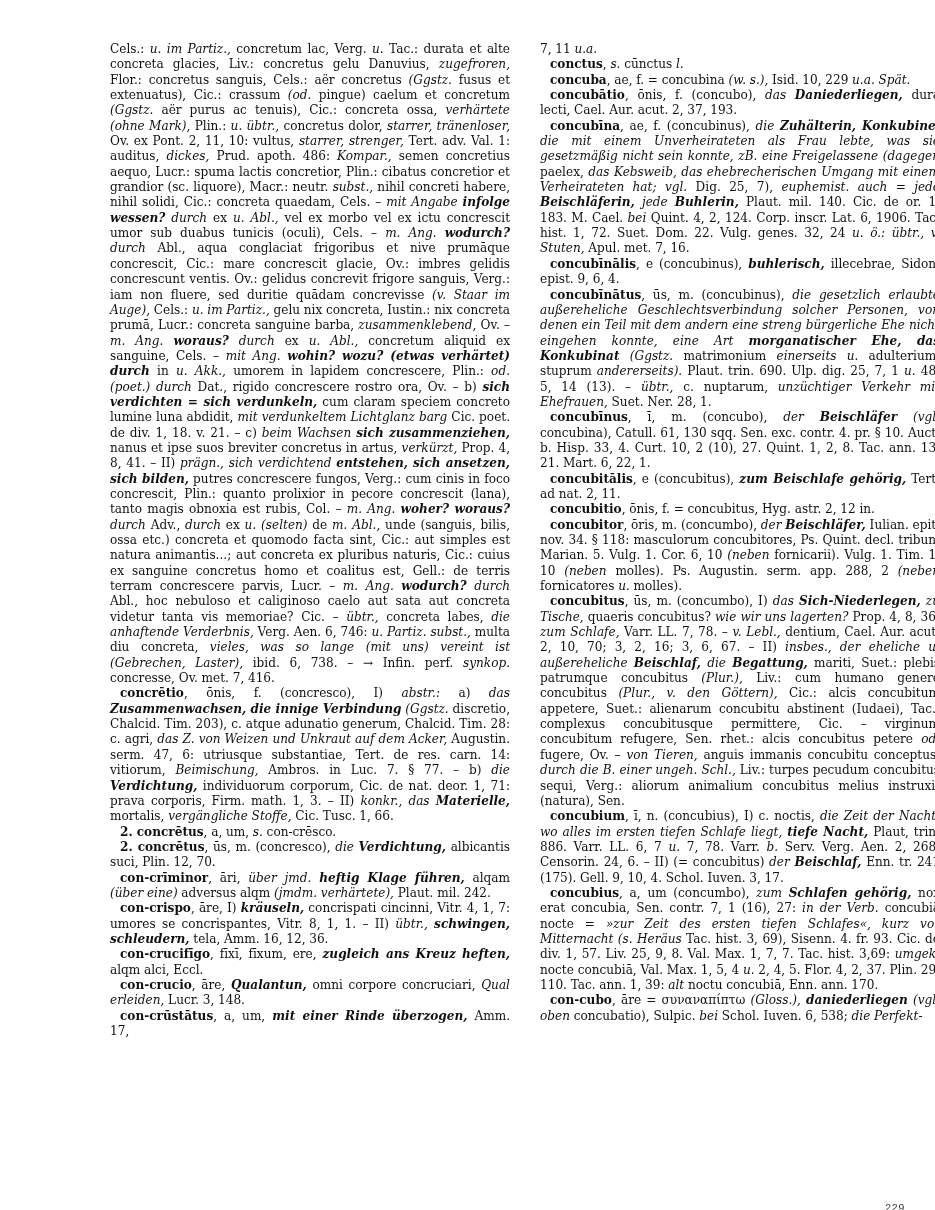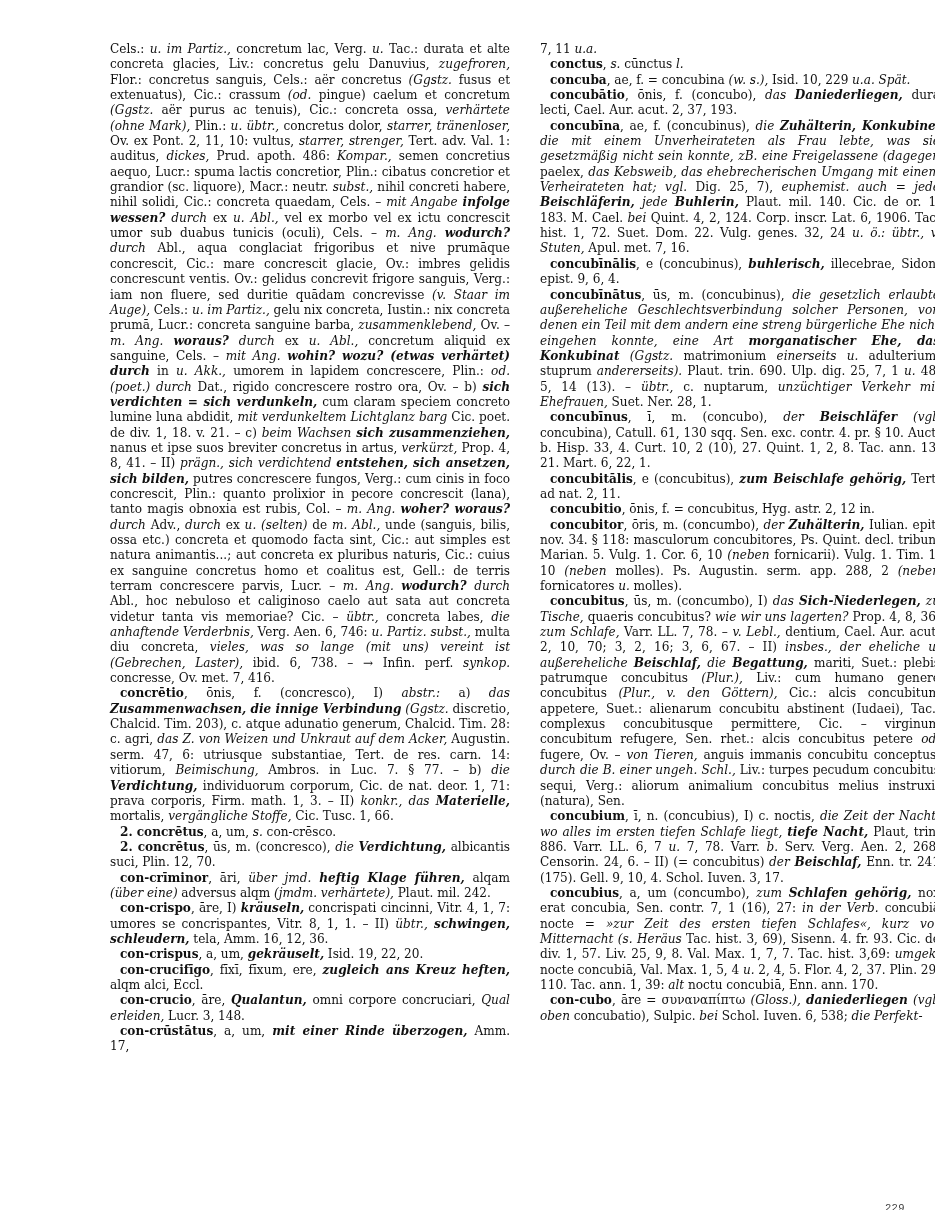--- a/index.html
+++ b/index.html
@@ -67,37 +67,36 @@
 
 <div class="page">
   <div class="columns">
     <div class="column left" id="col-left">
         <p class="entry cont">Cels.: <i>u. im Partiz.,</i> concretum lac, Verg. <i>u.</i> Tac.: durata et alte concreta glacies, Liv.: concretus gelu Danuvius, <i>zugefroren,</i> Flor.: concretus sanguis, Cels.: aër concretus <i>(Ggstz.</i> fusus et extenuatus), Cic.: crassum <i>(od.</i> pingue) caelum et concretum <i>(Ggstz.</i> aër purus ac tenuis), Cic.: concreta ossa, <i>verhärtete (ohne Mark),</i> Plin.: <i>u. übtr.,</i> concretus dolor, <i>starrer, tränenloser,</i> Ov. ex Pont. 2, 11, 10: vultus, <i>starrer, strenger,</i> Tert. adv. Val. 1: auditus, <i>dickes,</i> Prud. apoth. 486: <i>Kompar.,</i> semen concretius aequo, Lucr.: spuma lactis concretior, Plin.: cibatus concretior et grandior (sc. liquore), Macr.: neutr. <i>subst.,</i> nihil concreti habere, nihil solidi, Cic.: concreta quaedam, Cels. – <i>mit Angabe</i> <b><i>infolge wessen?</i></b> <i>durch</i> ex <i>u. Abl.,</i> vel ex morbo vel ex ictu concrescit umor sub duabus tunicis (oculi), Cels. – <i>m. Ang.</i> <b><i>wodurch?</i></b> <i>durch</i> Abl., aqua conglaciat frigoribus et nive prumāque concrescit, Cic.: mare concrescit glacie, Ov.: imbres gelidis concrescunt ventis. Ov.: gelidus concrevit frigore sanguis, Verg.: iam non fluere, sed duritie quādam concrevisse <i>(v. Staar im Auge),</i> Cels.: <i>u. im Partiz.,</i> gelu nix concreta, Iustin.: nix concreta prumā, Lucr.: concreta sanguine barba, <i>zusammenklebend,</i> Ov. – <i>m. Ang.</i> <b><i>woraus?</i></b> <i>durch</i> ex <i>u. Abl.,</i> concretum aliquid ex sanguine, Cels. – <i>mit Ang.</i> <b><i>wohin? wozu? (etwas verhärtet) durch</i></b> in <i>u. Akk.,</i> umorem in lapidem concrescere, Plin.: <i>od. (poet.) durch</i> Dat., rigido concrescere rostro ora, Ov. – b) <b><i>sich verdichten = sich verdunkeln,</i></b> cum claram speciem concreto lumine luna abdidit, <i>mit verdunkeltem Lichtglanz barg</i> Cic. poet. de div. 1, 18. v. 21. – c) <i>beim Wachsen</i> <b><i>sich zusammenziehen,</i></b> nanus et ipse suos breviter concretus in artus, <i>verkürzt,</i> Prop. 4, 8, 41. – II) <i>prägn., sich verdichtend</i> <b><i>entstehen, sich ansetzen, sich bilden,</i></b> putres concrescere fungos, Verg.: cum cinis in foco concrescit, Plin.: quanto prolixior in pecore concrescit (lana), tanto magis obnoxia est rubis, Col. – <i>m. Ang.</i> <b><i>woher? woraus?</i></b> <i>durch</i> Adv., <i>durch</i> ex <i>u. (selten)</i> de <i>m. Abl.,</i> unde (sanguis, bilis, ossa etc.) concreta et quomodo facta sint, Cic.: aut simples est natura animantis...; aut concreta ex pluribus naturis, Cic.: cuius ex sanguine concretus homo et coalitus est, Gell.: de terris terram concrescere parvis, Lucr. – <i>m. Ang.</i> <b><i>wodurch?</i></b> <i>durch</i> Abl., hoc nebuloso et caliginoso caelo aut sata aut concreta videtur tanta vis memoriae? Cic. – <i>übtr.,</i> concreta labes, <i>die anhaftende Verderbnis,</i> Verg. Aen. 6, 746: <i>u. Partiz. subst.,</i> multa diu concreta, <i>vieles, was so lange (mit uns) vereint ist (Gebrechen, Laster),</i> ibid. 6, 738. – → Infin. perf. <i>synkop.</i> concresse, Ov. met. 7, 416.</p>
         <p class="entry lemma"><b>concrētio</b>, ōnis, f. (concresco), I) <i>abstr.:</i> a) <i>das</i> <b><i>Zusammenwachsen, die innige Verbindung</i></b> <i>(Ggstz.</i> discretio, Chalcid. Tim. 203), c. atque adunatio generum, Chalcid. Tim. 28: c. agri, <i>das Z. von Weizen und Unkraut auf dem Acker,</i> Augustin. serm. 47, 6: utriusque substantiae, Tert. de res. carn. 14: vitiorum, <i>Beimischung,</i> Ambros. in Luc. 7. § 77. – b) <i>die</i> <b><i>Verdichtung,</i></b> individuorum corporum, Cic. de nat. deor. 1, 71: prava corporis, Firm. math. 1, 3. – II) <i>konkr., das</i> <b><i>Materielle,</i></b> mortalis, <i>vergängliche Stoffe,</i> Cic. Tusc. 1, 66.</p>
         <p class="entry lemma"><b>2. concrētus</b>, a, um, <i>s.</i> con-crēsco.</p>
         <p class="entry lemma"><b>2. concrētus</b>, ūs, m. (concresco), <i>die</i> <b><i>Verdichtung,</i></b> albicantis suci, Plin. 12, 70.</p>
         <p class="entry lemma"><b>con-crīminor</b>, āri, <i>über jmd.</i> <b><i>heftig Klage führen,</i></b> alqam <i>(über eine)</i> adversus alqm <i>(jmdm. verhärtete),</i> Plaut. mil. 242.</p>
         <p class="entry lemma"><b>con-crispo</b>, āre, I) <b><i>kräuseln,</i></b> concrispati cincinni, Vitr. 4, 1, 7: umores se concrispantes, Vitr. 8, 1, 1. – II) <i>übtr.,</i> <b><i>schwingen, schleudern,</i></b> tela, Amm. 16, 12, 36.</p>
-        <p class="entry lemma"><b>con-crispus</b>, a, um, <b><i>gekräuselt,</i></b> Isid. 19, 22, 20.</p>
         <p class="entry lemma"><b>con-crucifīgo</b>, fīxī, fīxum, ere, <b><i>zugleich ans Kreuz heften,</i></b> alqm alci, Eccl.</p>
         <p class="entry lemma"><b>con-crucio</b>, āre, <b><i>Qualantun,</i></b> omni corpore concruciari, <i>Qual erleiden,</i> Lucr. 3, 148.</p>
         <p class="entry lemma"><b>con-crūstātus</b>, a, um, <b><i>mit einer Rinde überzogen,</i></b> Amm. 17,</p>
       </div>
     <div class="column right" id="col-right">
         <p class="entry cont">7, 11 <i>u.a.</i></p>
         <p class="entry lemma"><b>conctus</b>, <i>s.</i> cūnctus <i>l.</i></p>
         <p class="entry lemma"><b>concuba</b>, ae, f. = concubina <i>(w. s.),</i> Isid. 10, 229 <i>u.a. Spät.</i></p>
         <p class="entry lemma"><b>concubātio</b>, ōnis, f. (concubo), <i>das</i> <b><i>Daniederliegen,</i></b> dura lecti, Cael. Aur. acut. 2, 37, 193.</p>
         <p class="entry lemma"><b>concubīna</b>, ae, f. (concubinus), <i>die</i> <b><i>Zuhälterin, Konkubine,</i></b> <i>die mit einem Unverheirateten als Frau lebte, was sie gesetzmäßig nicht sein konnte, zB. eine Freigelassene (dagegen</i> paelex, <i>das Kebsweib, das ehebrecherischen Umgang mit einem Verheirateten hat; vgl.</i> Dig. 25, 7), <i>euphemist. auch = jede</i> <b><i>Beischläferin,</i></b> <i>jede</i> <b><i>Buhlerin,</i></b> Plaut. mil. 140. Cic. de or. 1, 183. M. Cael. <i>bei</i> Quint. 4, 2, 124. Corp. inscr. Lat. 6, 1906. Tac. hist. 1, 72. Suet. Dom. 22. Vulg. genes. 32, 24 <i>u. ö.: übtr., v. Stuten,</i> Apul. met. 7, 16.</p>
         <p class="entry lemma"><b>concubīnālis</b>, e (concubinus), <b><i>buhlerisch,</i></b> illecebrae, Sidon. epist. 9, 6, 4.</p>
         <p class="entry lemma"><b>concubīnātus</b>, ūs, m. (concubinus), <i>die gesetzlich erlaubte außereheliche Geschlechtsverbindung solcher Personen, von denen ein Teil mit dem andern eine streng bürgerliche Ehe nicht eingehen konnte, eine Art</i> <b><i>morganatischer Ehe, das Konkubinat</i></b> <i>(Ggstz.</i> matrimonium <i>einerseits u.</i> adulterium, stuprum <i>andererseits).</i> Plaut. trin. 690. Ulp. dig. 25, 7, 1 <i>u.</i> 48, 5, 14 (13). – <i>übtr.,</i> c. nuptarum, <i>unzüchtiger Verkehr mit Ehefrauen,</i> Suet. Ner. 28, 1.</p>
         <p class="entry lemma"><b>concubīnus</b>, ī, m. (concubo), <i>der</i> <b><i>Beischläfer</i></b> <i>(vgl.</i> concubina), Catull. 61, 130 sqq. Sen. exc. contr. 4. pr. § 10. Auct. b. Hisp. 33, 4. Curt. 10, 2 (10), 27. Quint. 1, 2, 8. Tac. ann. 13, 21. Mart. 6, 22, 1.</p>
         <p class="entry lemma"><b>concubitālis</b>, e (concubitus), <b><i>zum Beischlafe gehörig,</i></b> Tert. ad nat. 2, 11.</p>
         <p class="entry lemma"><b>concubitio</b>, ōnis, f. = concubitus, Hyg. astr. 2, 12 in.</p>
-        <p class="entry lemma"><b>concubitor</b>, ōris, m. (concumbo), <i>der</i> <b><i>Zuhälterin,</i></b> Iulian. epit. nov. 34. § 118: masculorum concubitores, Ps. Quint. decl. tribun. Marian. 5. Vulg. 1. Cor. 6, 10 <i>(neben</i> fornicarii). Vulg. 1. Tim. 1, 10 <i>(neben</i> molles). Ps. Augustin. serm. app. 288, 2 <i>(neben</i> fornicatores <i>u.</i> molles).</p>
+        <p class="entry lemma"><b>concubitor</b>, ōris, m. (concumbo), <i>der</i> <b><i>Beischläfer,</i></b> Iulian. epit. nov. 34. § 118: masculorum concubitores, Ps. Quint. decl. tribun. Marian. 5. Vulg. 1. Cor. 6, 10 <i>(neben</i> fornicarii). Vulg. 1. Tim. 1, 10 <i>(neben</i> molles). Ps. Augustin. serm. app. 288, 2 <i>(neben</i> fornicatores <i>u.</i> molles).</p>
         <p class="entry lemma"><b>concubitus</b>, ūs, m. (concumbo), I) <i>das</i> <b><i>Sich-Niederlegen,</i></b> <i>zu Tische,</i> quaeris concubitus? <i>wie wir uns lagerten?</i> Prop. 4, 8, 36: <i>zum Schlafe,</i> Varr. LL. 7, 78. – <i>v. Lebl.,</i> dentium, Cael. Aur. acut. 2, 10, 70; 3, 2, 16; 3, 6, 67. – II) <i>insbes., der eheliche u. außereheliche</i> <b><i>Beischlaf,</i></b> <i>die</i> <b><i>Begattung,</i></b> mariti, Suet.: plebis patrumque concubitus <i>(Plur.),</i> Liv.: cum humano genere concubitus <i>(Plur., v. den Göttern),</i> Cic.: alcis concubitum appetere, Suet.: alienarum concubitu abstinent (Iudaei), Tac.: complexus concubitusque permittere, Cic. – virginum concubitum refugere, Sen. rhet.: alcis concubitus petere <i>od.</i> fugere, Ov. – <i>von Tieren,</i> anguis immanis concubitu conceptus, <i>durch die B. einer ungeh. Schl.,</i> Liv.: turpes pecudum concubitus sequi, Verg.: aliorum animalium concubitus melius instruxit (natura), Sen.</p>
         <p class="entry lemma"><b>concubium</b>, ī, n. (concubius), I) c. noctis, <i>die Zeit der Nacht, wo alles im ersten tiefen Schlafe liegt,</i> <b><i>tiefe Nacht,</i></b> Plaut, trin. 886. Varr. LL. 6, 7 <i>u.</i> 7, 78. Varr. <i>b.</i> Serv. Verg. Aen. 2, 268. Censorin. 24, 6. – II) (= concubitus) <i>der</i> <b><i>Beischlaf,</i></b> Enn. tr. 241 (175). Gell. 9, 10, 4. Schol. Iuven. 3, 17.</p>
         <p class="entry lemma"><b>concubius</b>, a, um (concumbo), <i>zum</i> <b><i>Schlafen gehörig,</i></b> nox erat concubia, Sen. contr. 7, 1 (16), 27: <i>in der Verb.</i> concubiā nocte = <i>»zur Zeit des ersten tiefen Schlafes«, kurz vor Mitternacht (s. Heräus</i> Tac. hist. 3, 69), Sisenn. 4. fr. 93. Cic. de div. 1, 57. Liv. 25, 9, 8. Val. Max. 1, 7, 7. Tac. hist. 3,69: <i>umgek.</i> nocte concubiā, Val. Max. 1, 5, 4 <i>u.</i> 2, 4, 5. Flor. 4, 2, 37. Plin. 29, 110. Tac. ann. 1, 39: <i>alt</i> noctu concubiā, Enn. ann. 170.</p>
         <p class="entry lemma"><b>con-cubo</b>, āre = συναναπίπτω <i>(Gloss.),</i> <b><i>daniederliegen</i></b> <i>(vgl. oben</i> concubatio), Sulpic. <i>bei</i> Schol. Iuven. 6, 538; <i>die Perfekt-</i></p>
       </div>
   </div>
   <div class="folio">229</div>
 </div>
 
 </body></html>

